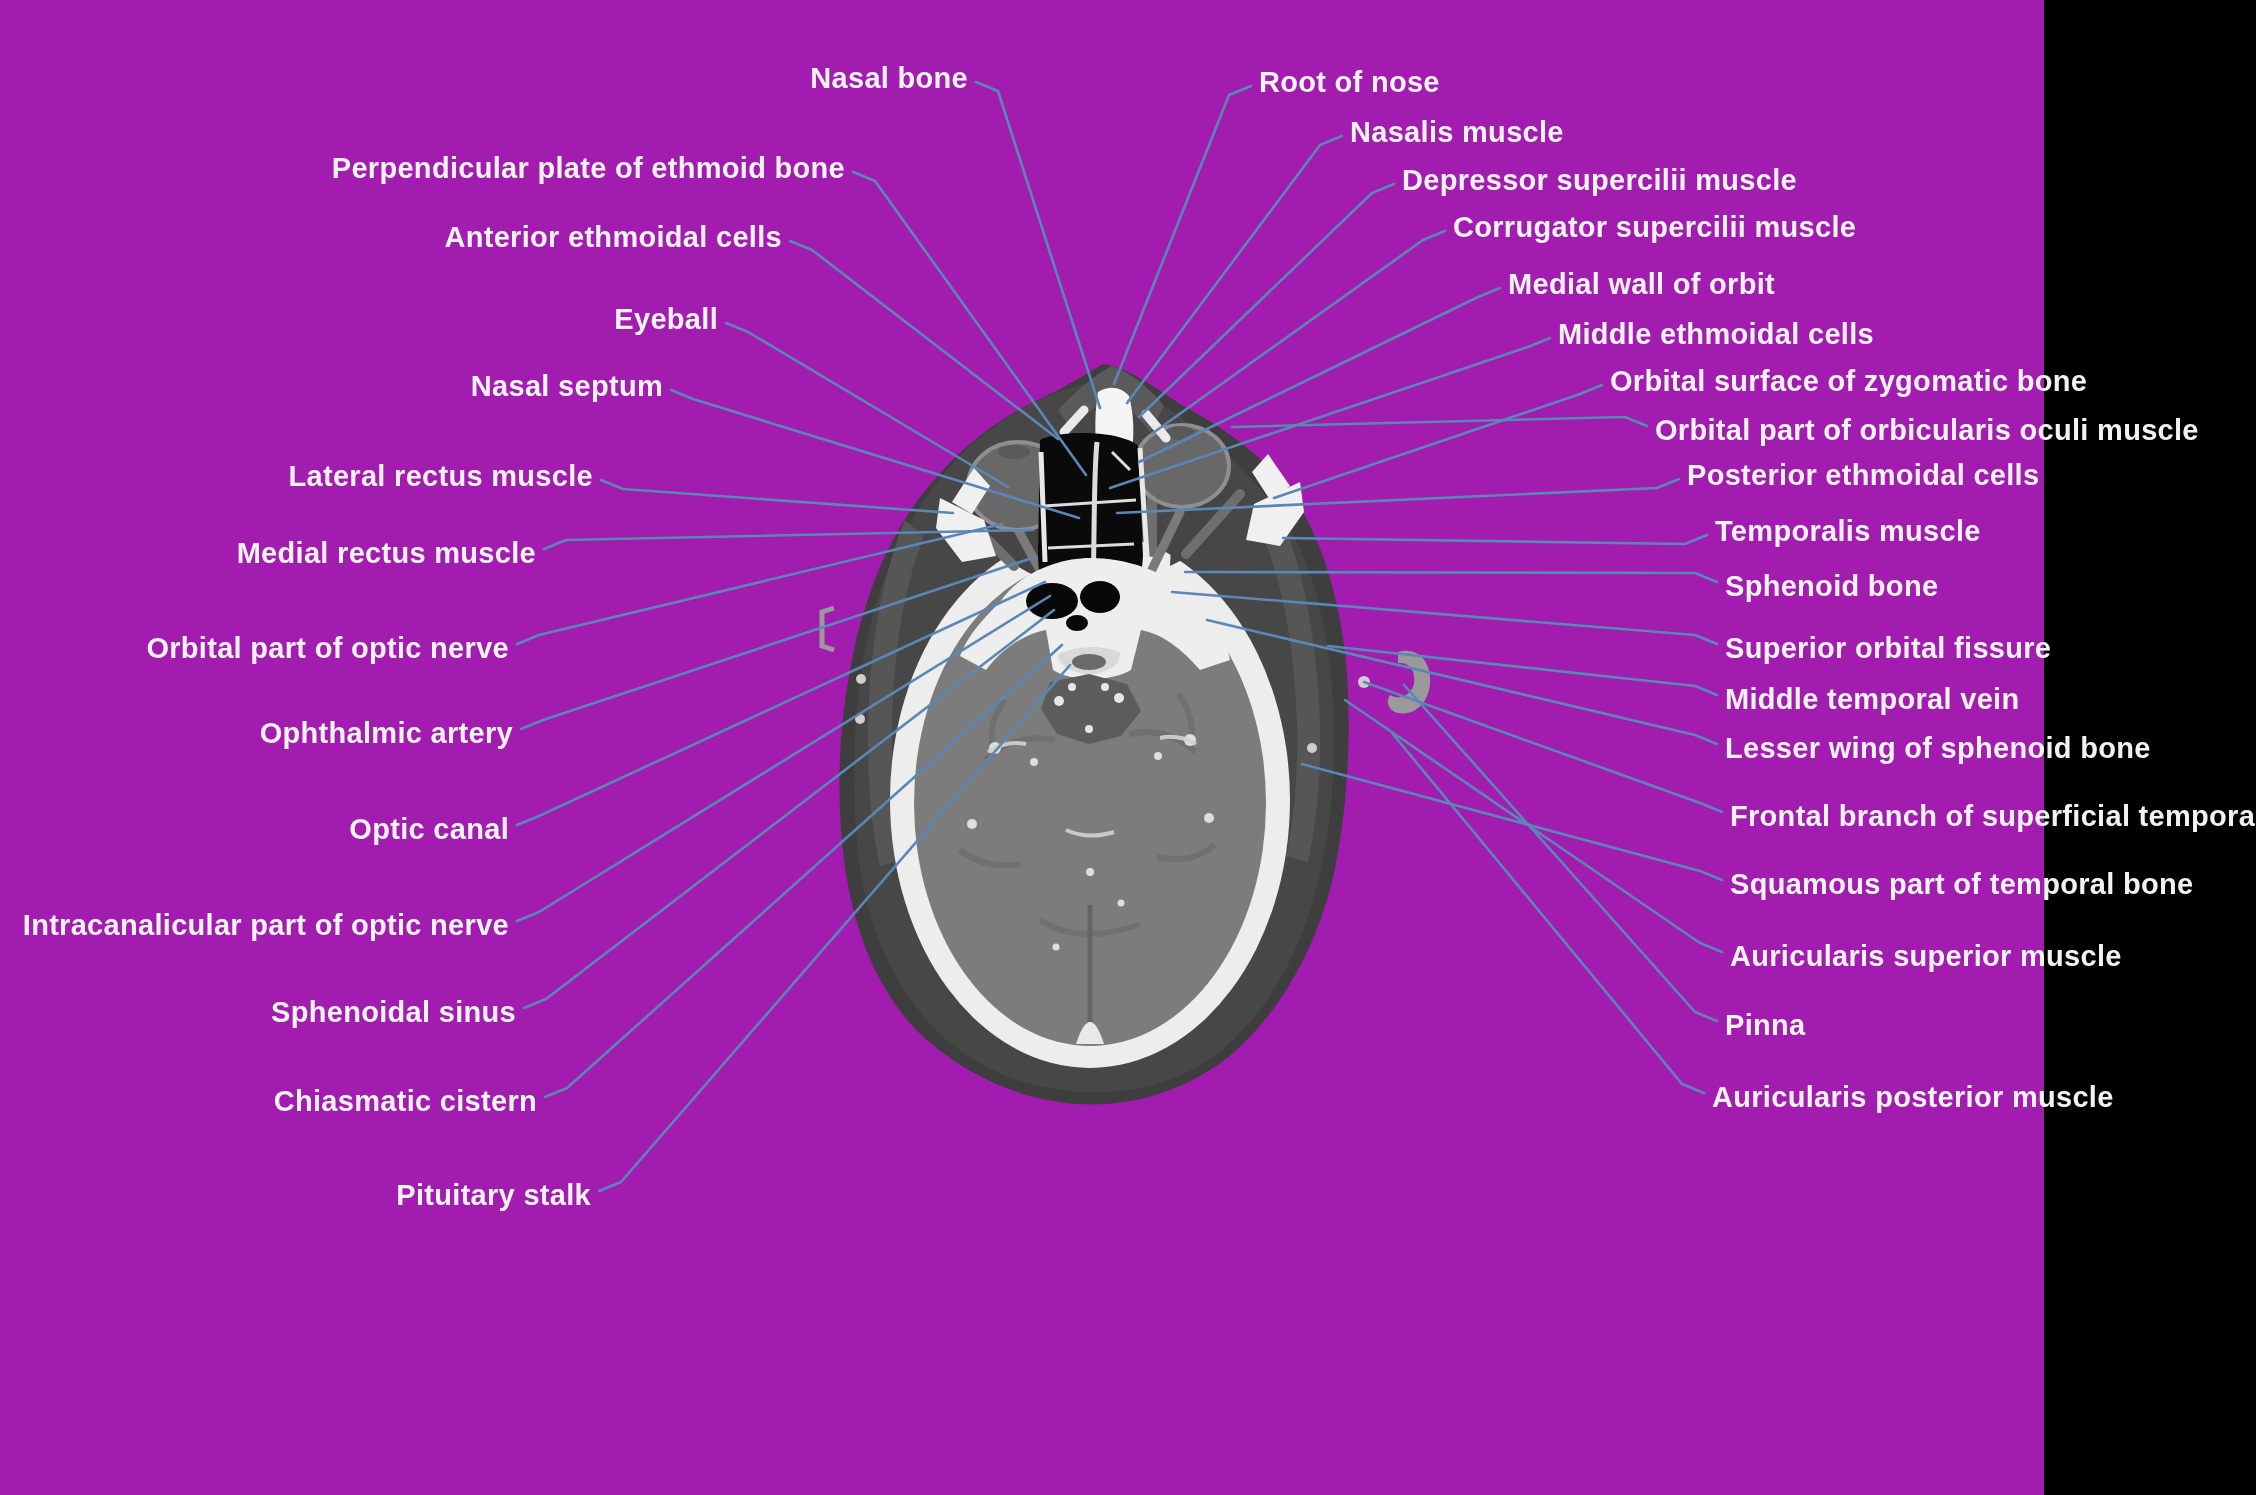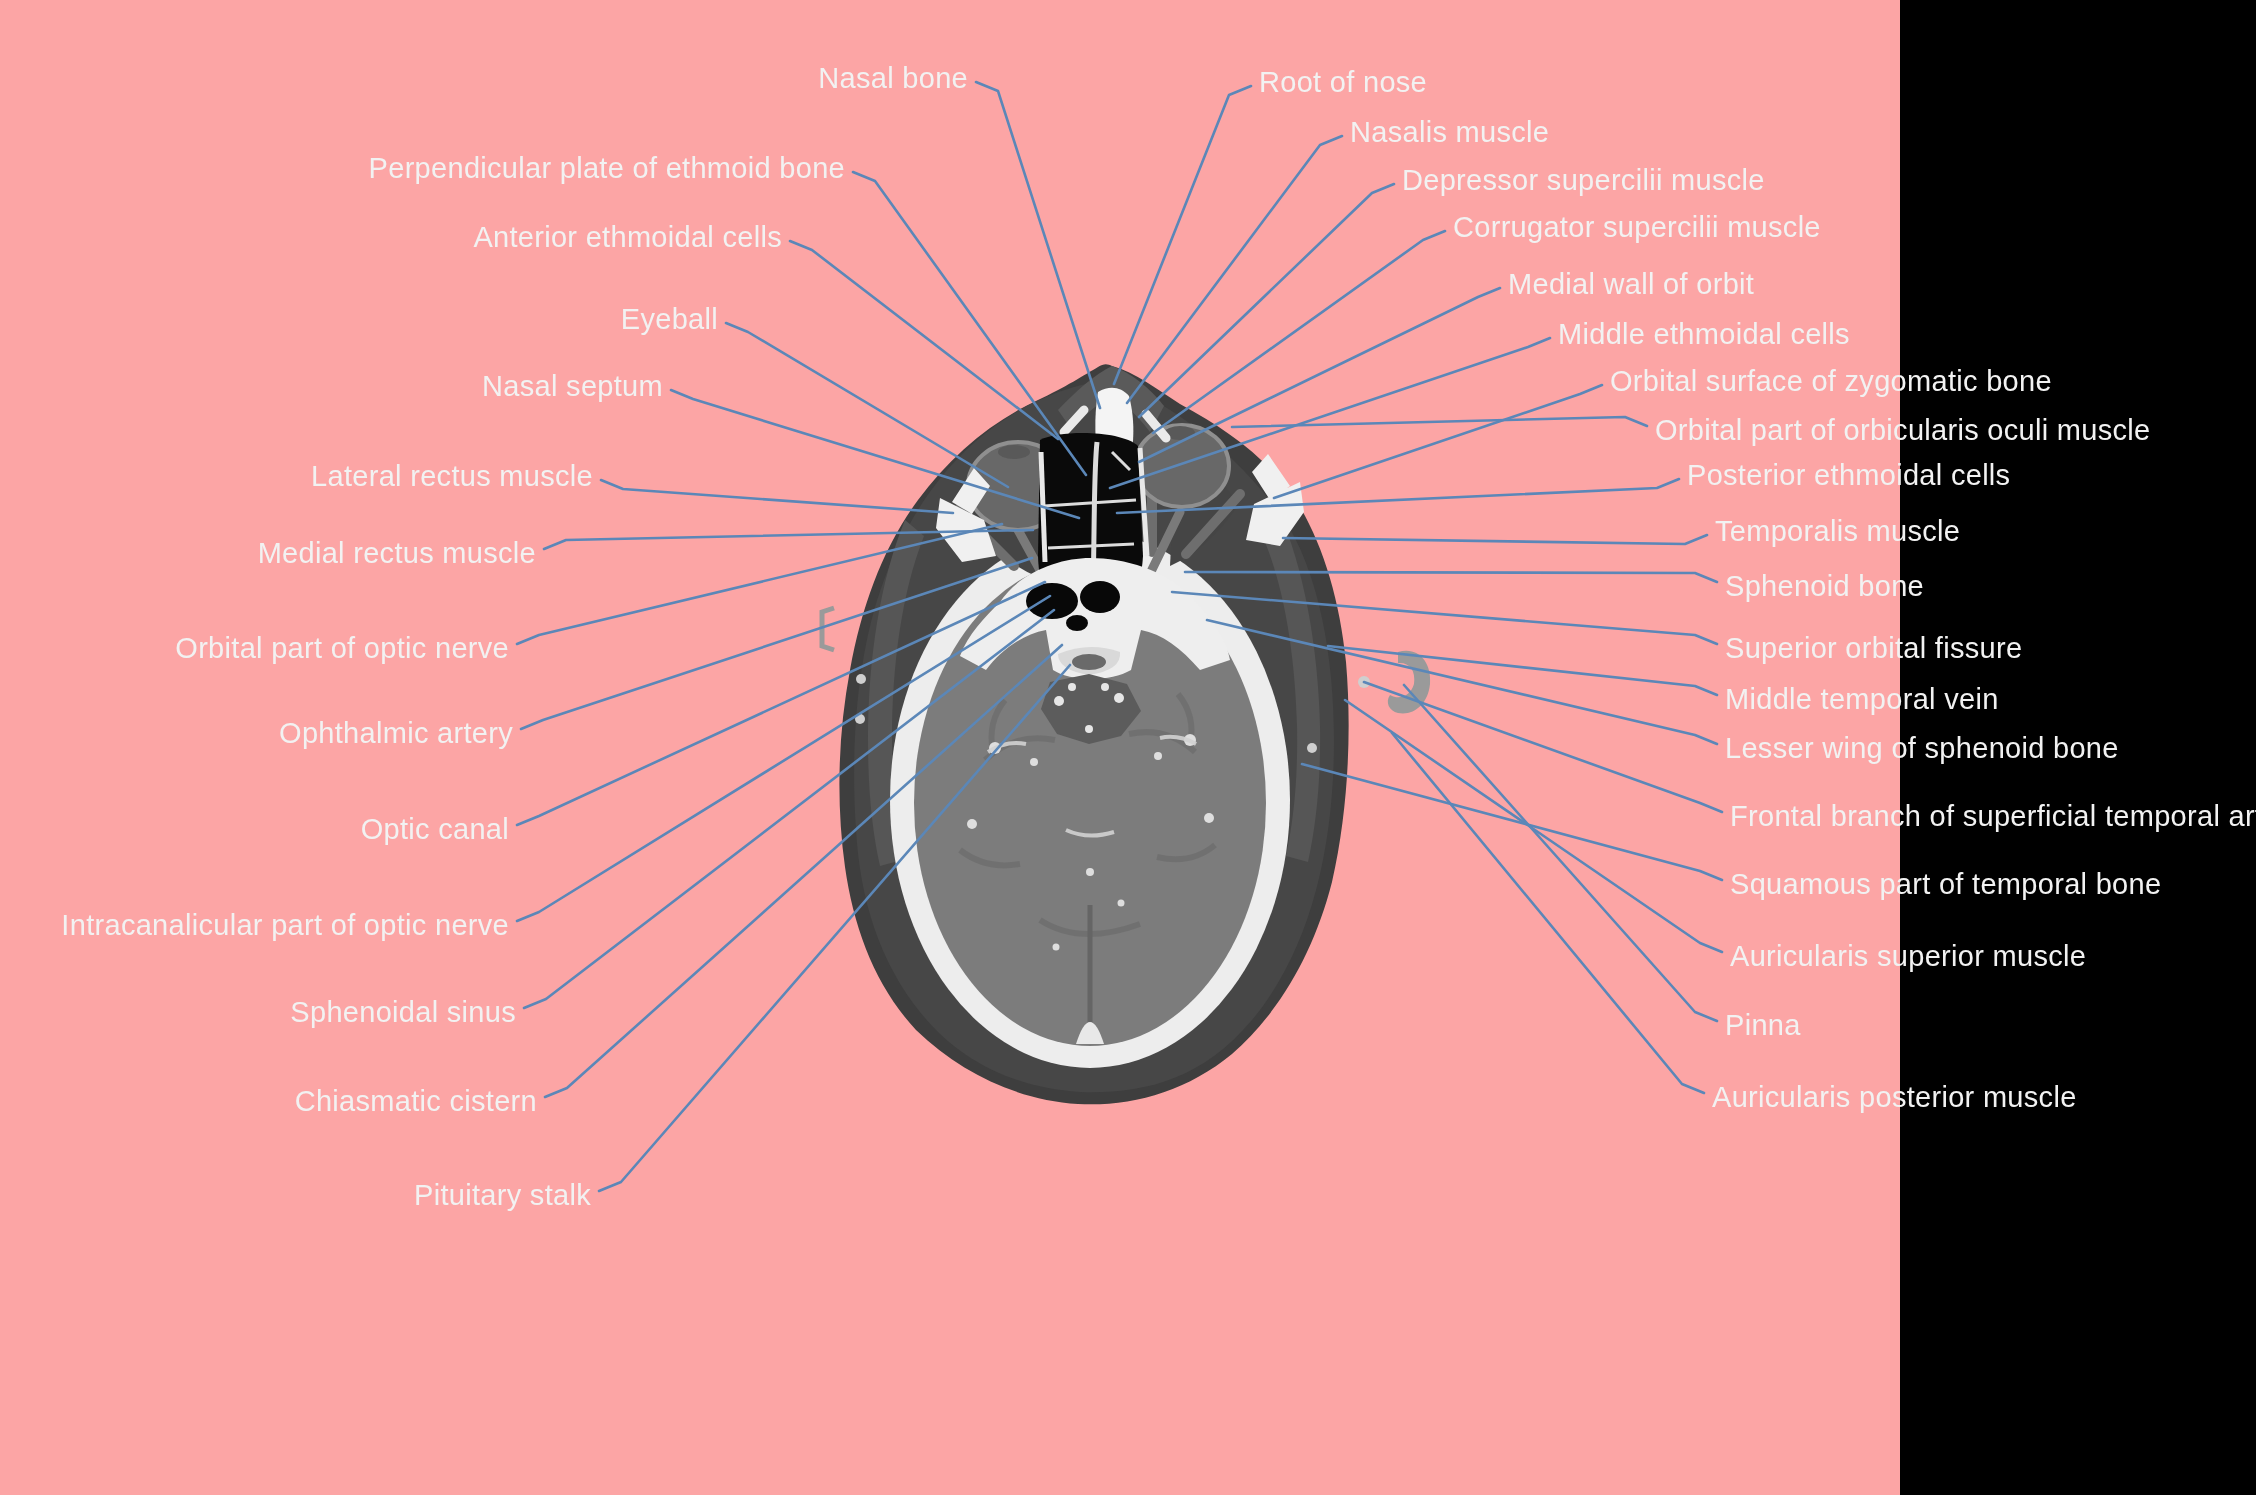--- a/index.html
+++ b/index.html
@@ -6,23 +6,24 @@
     margin: 0;
     padding: 0;
     background: #000;
     width: 2256px;
     height: 1495px;
     overflow: hidden;
     font-family: "Liberation Sans", sans-serif;
   }
   #stage {
     position: relative;
-    width: 1900px;
+    width: 2044px;
     height: 1495px;
-    background: #fca5a5;
+    background: #a21caf;
+    font-weight: bold;
   }
   svg { display: block; }
   .anatomy-label {
     font-family: "Liberation Sans", sans-serif;
     font-size: 29px;
     fill: #f2f2f2;
     letter-spacing: 0.3px;
   }
   .leader-line {
     fill: none;

